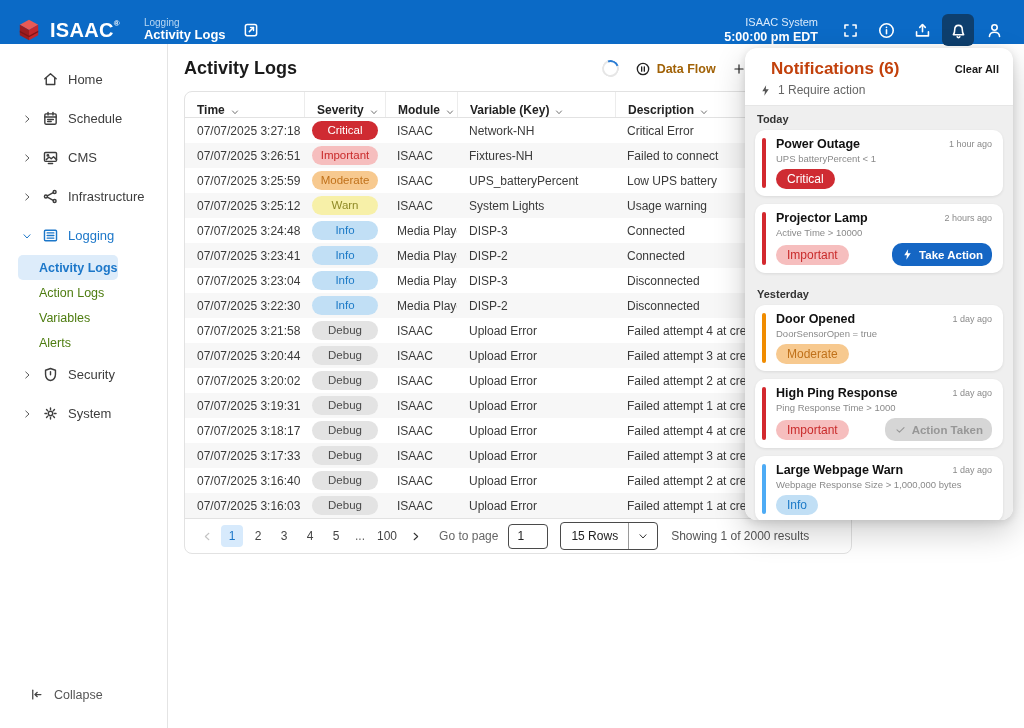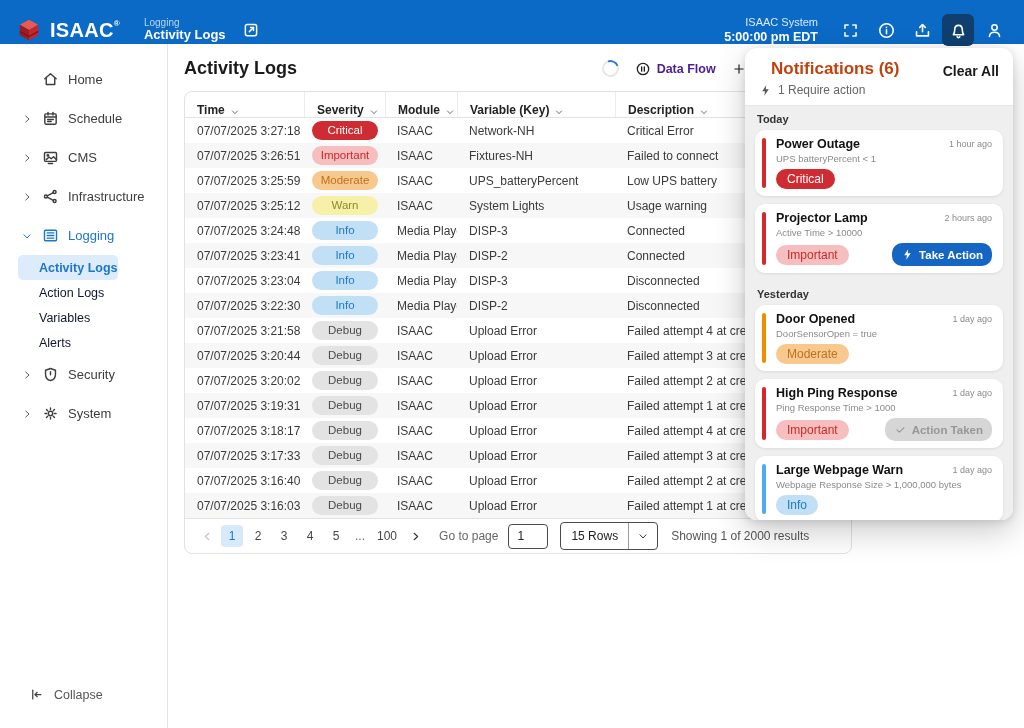--- a/index.html
+++ b/index.html
@@ -38,36 +38,36 @@
   .sidebar{width:168px;border-right:1px solid #e4e4e4;padding-top:16px;
            display:flex;flex-direction:column;background:#fff;flex-shrink:0;}
   .side-item{display:flex;align-items:center;height:39px;padding-left:21px;
              font-size:13px;color:#3d3d3d;cursor:pointer;width:100%;text-align:left;}
   .side-item .chev{width:12px;height:12px;margin-right:9px;color:#5a5a5a;flex-shrink:0;}
   .side-item .chev.empty svg{visibility:hidden;}
   .side-item .sicon{width:17px;height:17px;margin-right:9px;color:#3d3d3d;flex-shrink:0;}
   .side-item.active{color:var(--accent);}
   .side-item.active .sicon,.side-item.active .chev{color:var(--accent);}
   .side-subitem{display:flex;align-items:center;height:25px;margin:0 16px 0 18px;
-                padding-left:21px;font-size:12.5px;color:#0f172a;border-radius:5px;
+                padding-left:21px;font-size:12.5px;color:#4d7c0f;border-radius:5px;
                 cursor:pointer;text-align:left;}
   .side-subitem.active{background:var(--accent-bg);color:var(--accent);font-weight:bold;}
   .collapse-btn{margin-top:auto;margin-bottom:26px;padding-left:29px;display:flex;
                 align-items:center;gap:10px;font-size:12.5px;color:#555;}
   .collapse-btn .icon{width:15px;height:15px;color:#444;}
 
   
   .main{flex:1;padding:14px 0 0 16px;position:relative;}
   .main-header{display:flex;align-items:center;width:592px;}
   .page-title{font-size:18px;font-weight:bold;color:#1a1a1a;margin:0;}
   .header-controls{margin-left:auto;display:flex;align-items:center;gap:16px;}
   .spinner{width:17px;height:17px;border-radius:50%;border:2.5px solid #e6e6e6;
            border-top-color:#2b7cd3;transform:rotate(25deg);}
   .dataflow-btn,.add-btn{display:flex;align-items:center;gap:6px;font-size:12.5px;
-           font-weight:bold;color:#4c1d95;}
+           font-weight:bold;color:#a16207;}
   .dataflow-btn .icon{width:16px;height:16px;color:#222;}
   .add-btn .icon{width:14px;height:14px;color:#222;}
 
   .table-card{width:668px;border:1px solid #e2e2e2;border-radius:8px;margin-top:12px;
               overflow:hidden;background:#fff;}
   .thead{display:grid;grid-template-columns:119px 81px 72px 158px 1fr;height:26px;
          border-bottom:1px solid #e2e2e2;}
   .th{display:flex;align-items:flex-end;padding-left:12px;font-size:12px;font-weight:bold;
       color:#222;border-left:1px solid #ececec;cursor:pointer;}
   .th:first-child{border-left:none;}
@@ -100,21 +100,21 @@
   .sel-chev{width:12px;height:12px;margin:0 8px;color:#333;}
   .results{margin-left:13px;color:#555;}
 
   
   .notif-panel{position:absolute;top:48px;right:11px;width:268px;max-height:472px;
                background:#fff;border-radius:12px;z-index:20;display:flex;flex-direction:column;
                overflow:hidden;box-shadow:0 12px 32px rgba(0,0,0,.20),0 2px 8px rgba(0,0,0,.12);}
   .notif-header{padding:11px 14px 2px;display:flex;align-items:flex-start;
                 justify-content:space-between;}
   .notif-title{font-size:17px;font-weight:bold;color:#c2410c;margin-left:12px;}
-  .clear-all{font-size:14px;font-weight:bold;color:#1a1a1a;margin-top:4px;}
+  .clear-all{font-size:11px;font-weight:bold;color:#1a1a1a;margin-top:4px;}
   .require-row{display:flex;align-items:center;gap:6px;padding:2px 14px 8px;font-size:12px;
                color:#666;}
   .require-row .icon{width:13px;height:13px;color:#555;}
   .notif-body{flex:1;background:#efefef;overflow:hidden;border-top:1px solid #e6e6e6;}
   .section-label{font-size:11px;font-weight:bold;color:#333;padding:7px 12px 5px;}
   .notif-card{position:relative;background:#fff;border-radius:10px;margin:0 10px 8px;
               padding:7px 11px 7px 21px;box-shadow:0 1px 3px rgba(0,0,0,.09);cursor:pointer;}
   .accent-bar{position:absolute;left:7px;top:8px;bottom:8px;width:4px;border-radius:3px;}
   .card-top{display:flex;justify-content:space-between;align-items:flex-start;}
   .card-title{font-size:12.5px;font-weight:bold;color:#111;}

